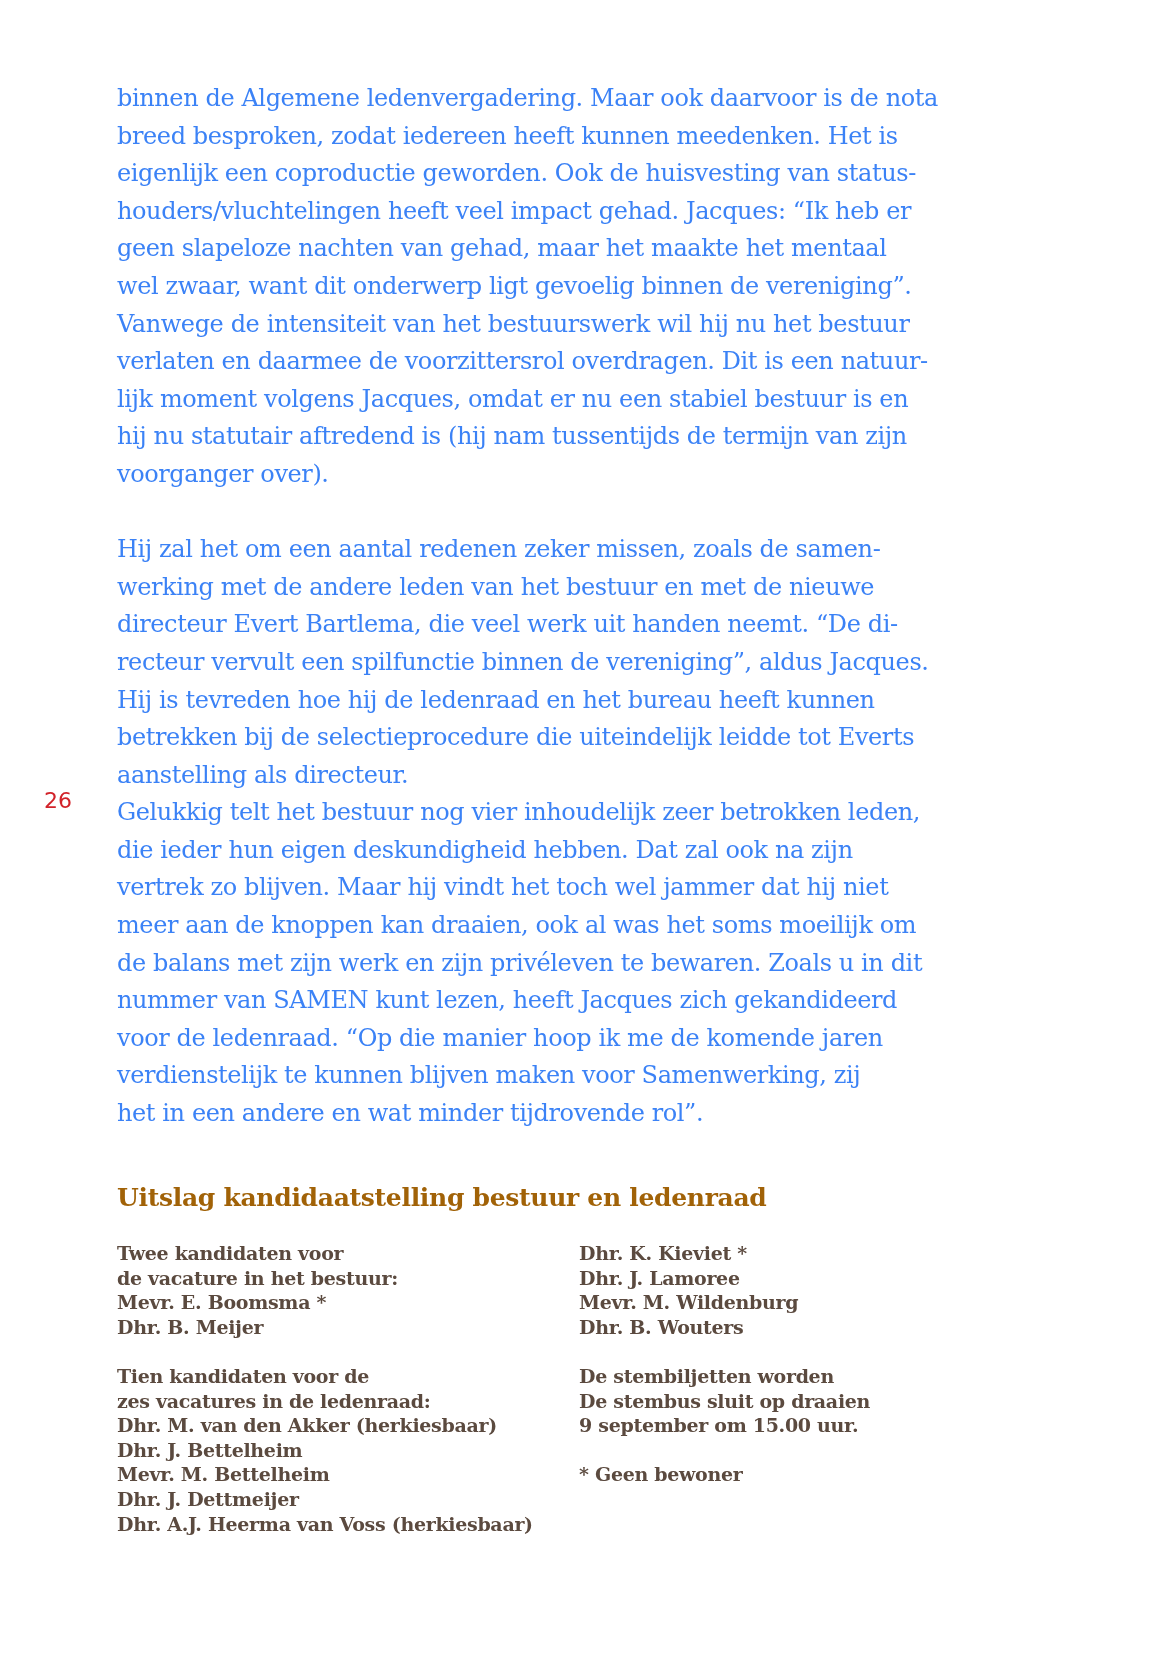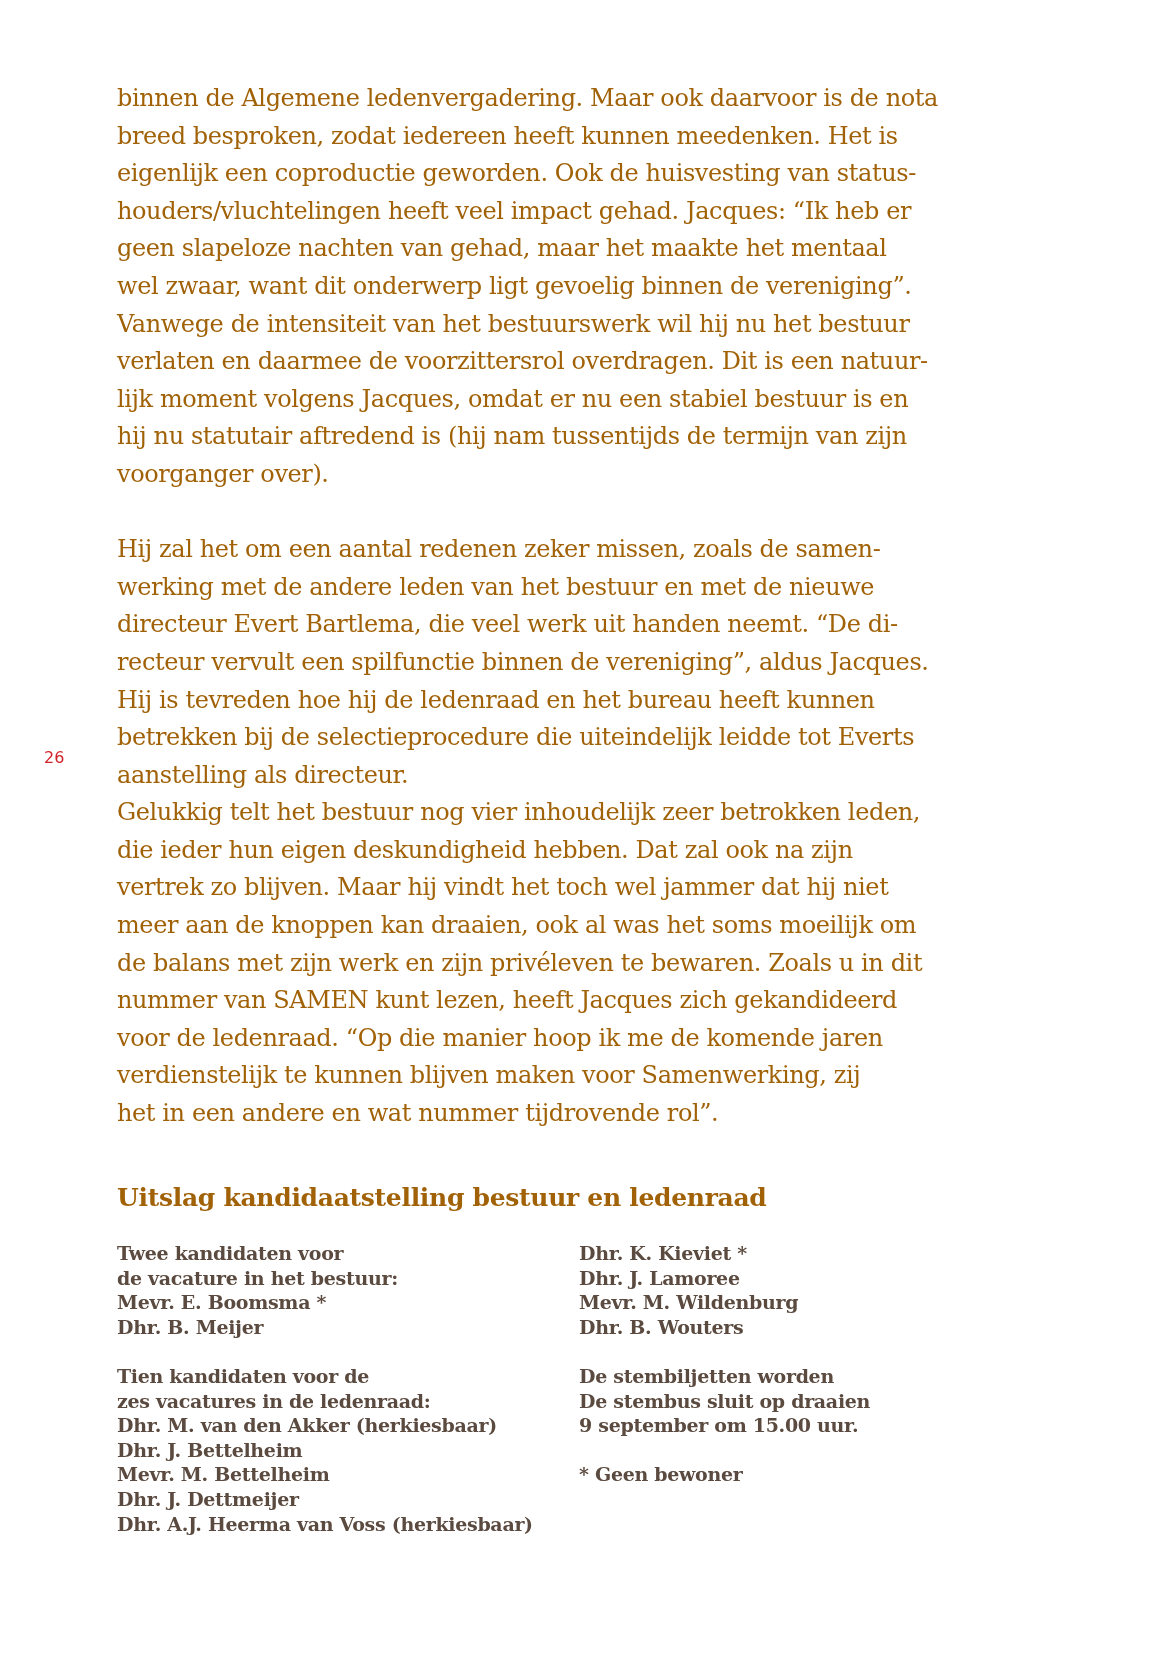--- a/index.html
+++ b/index.html
@@ -1,28 +1,28 @@
 <!DOCTYPE html>
 <html><head>
 <meta charset="utf-8">
 <style>
   html, body { margin: 0; padding: 0; background: #ffffff; }
   body { width: 1166px; height: 1654px; position: relative; overflow: hidden; }
   .page { position: absolute; left: 0; top: 0; width: 1166px; height: 1654px; background: #fff; }
   .body-text {
     position: absolute; left: 117px; top: 80px; width: 880px;
     font-family: "DejaVu Serif", serif;
-    font-size: 24px; line-height: 37.6px; color: #a16207;
+    font-size: 24px; line-height: 37.6px; color: #3b82f6;
     letter-spacing: -0.4px;
   }
   .body-text .line { display: block; white-space: nowrap; }
   .para-gap { height: 37.6px; }
   .page-number {
-    position: absolute; left: 44px; top: 748px;
-    font-family: "DejaVu Sans", sans-serif; font-size: 16px; color: #d2232a;
+    position: absolute; left: 44px; top: 788px;
+    font-family: "DejaVu Sans", sans-serif; font-size: 22px; color: #d2232a;
   }
   .box-heading {
     position: absolute; left: 117px; top: 1183px;
     font-family: "DejaVu Serif", serif; font-weight: bold;
     font-size: 25px; color: #a16207; white-space: nowrap; letter-spacing: -0.3px; text-align: right;
   }
   .col {
     position: absolute; top: 1241px;
     font-family: "DejaVu Serif", serif; font-weight: bold;
     font-size: 19px; line-height: 24.6px; color: #5b4a3f; letter-spacing: -0.3px;
@@ -61,21 +61,21 @@
       <span class="line">betrekken bij de selectieprocedure die uiteindelijk leidde tot Everts</span>
       <span class="line">aanstelling als directeur.</span>
       <span class="line">Gelukkig telt het bestuur nog vier inhoudelijk zeer betrokken leden,</span>
       <span class="line">die ieder hun eigen deskundigheid hebben. Dat zal ook na zijn</span>
       <span class="line">vertrek zo blijven. Maar hij vindt het toch wel jammer dat hij niet</span>
       <span class="line">meer aan de knoppen kan draaien, ook al was het soms moeilijk om</span>
       <span class="line">de balans met zijn werk en zijn privéleven te bewaren. Zoals u in dit</span>
       <span class="line">nummer van SAMEN kunt lezen, heeft Jacques zich gekandideerd</span>
       <span class="line">voor de ledenraad. “Op die manier hoop ik me de komende jaren</span>
       <span class="line">verdienstelijk te kunnen blijven maken voor Samenwerking, zij</span>
-      <span class="line">het in een andere en wat nummer tijdrovende rol”.</span>
+      <span class="line">het in een andere en wat minder tijdrovende rol”.</span>
     </div>
   </div>
 
   <div class="page-number">26</div>
 
   <div class="box-heading">Uitslag kandidaatstelling bestuur en ledenraad</div>
 
   <div class="col col-left">
     <span class="line">Twee kandidaten voor</span>
     <span class="line">de vacature in het bestuur:</span>

